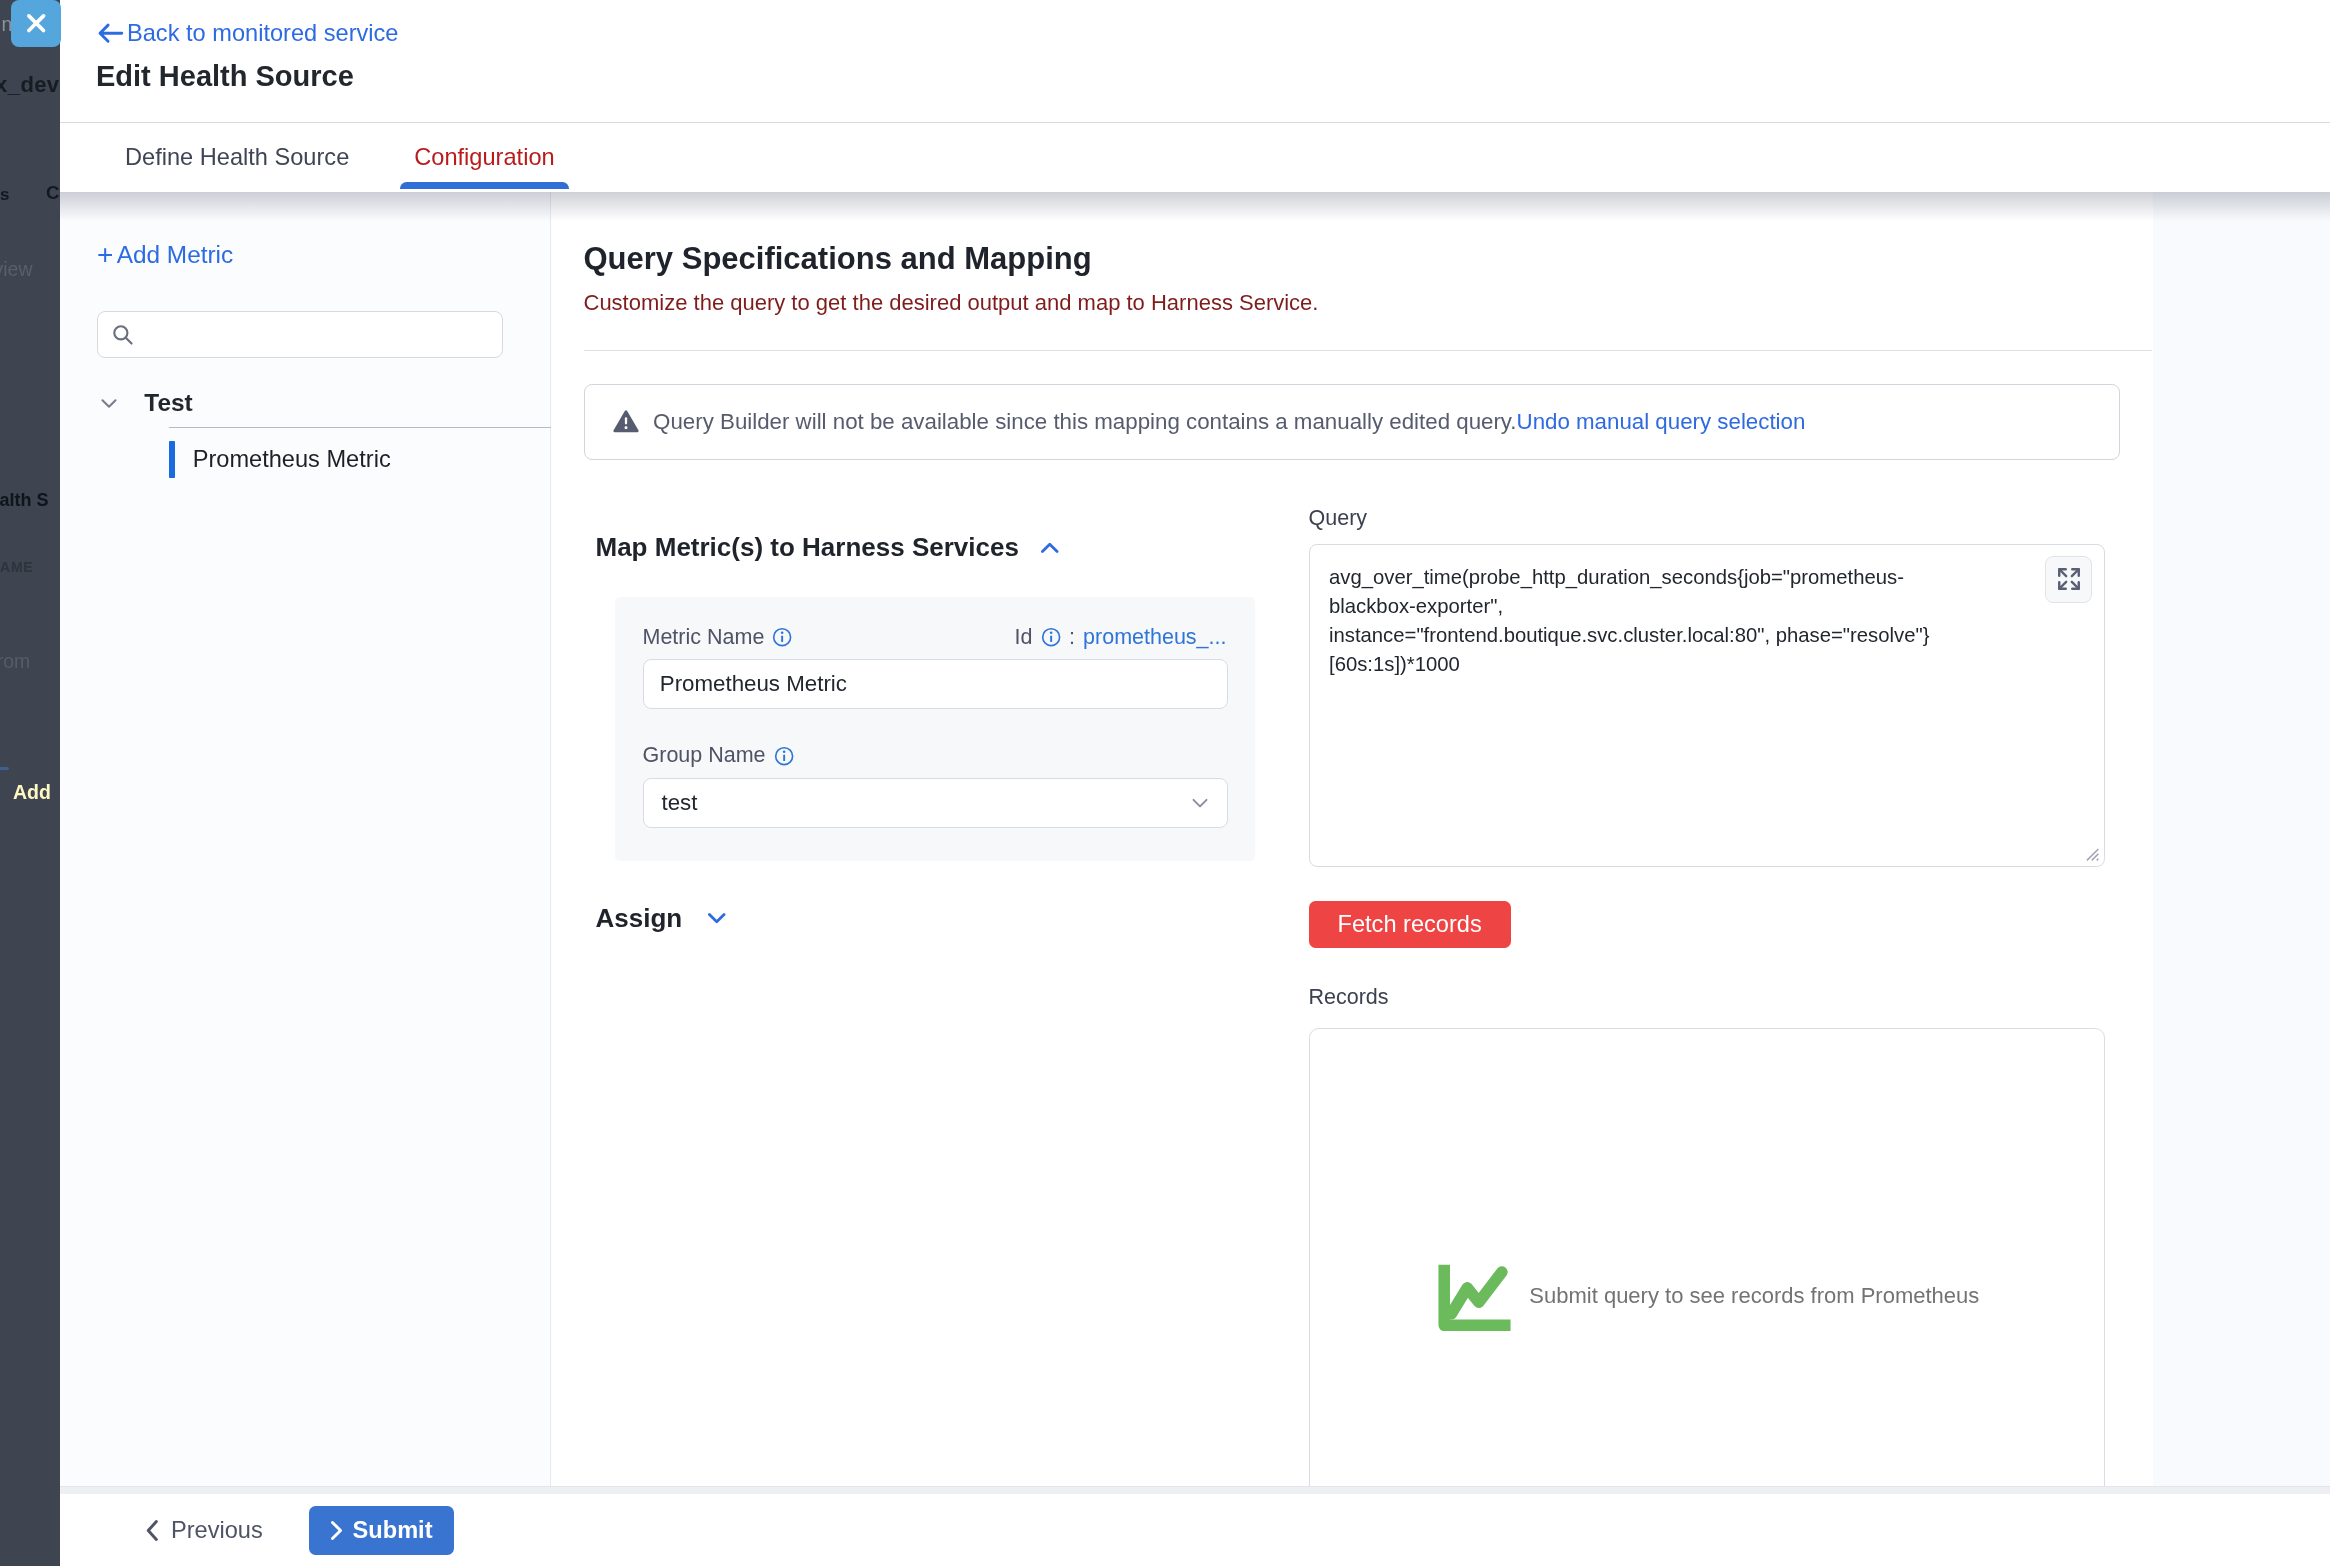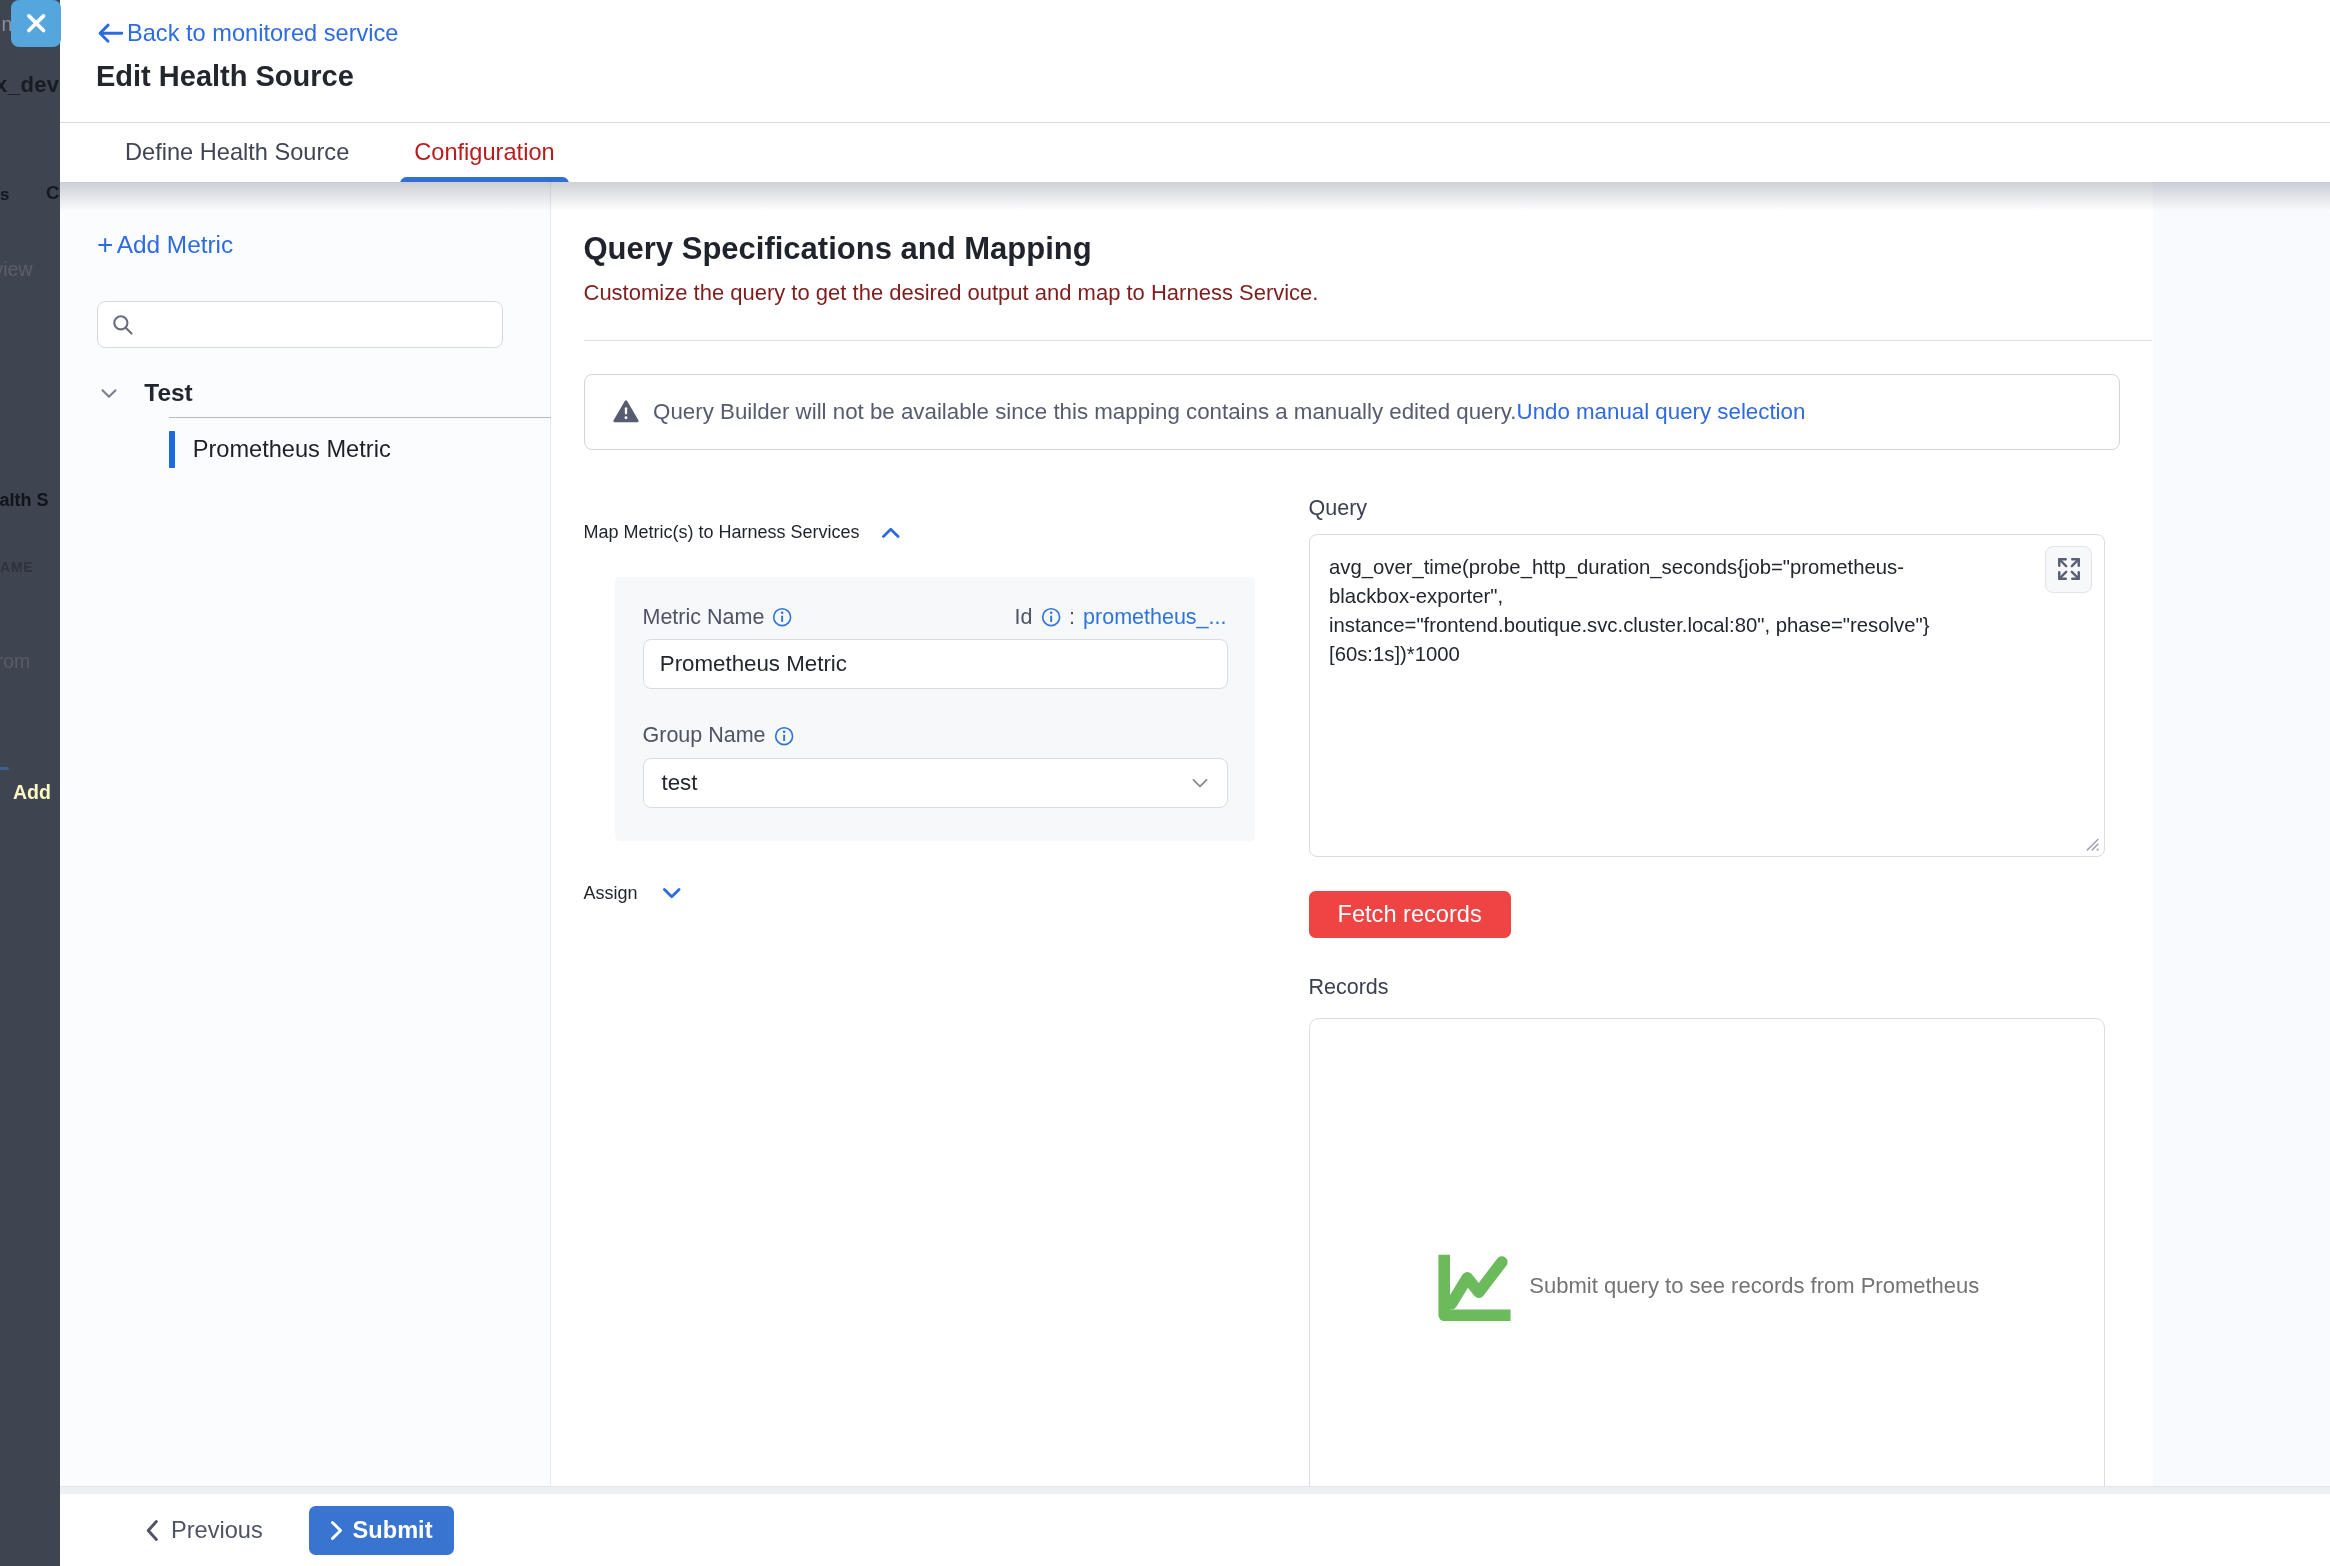--- a/index.html
+++ b/index.html
@@ -25,21 +25,21 @@
     border-radius:8.1px; display:flex; align-items:center; justify-content:center; cursor:pointer; z-index:9; }
 
   
   .modal { position:absolute; left:60px; top:0; width:2270px; height:1567px; background:#ffffff;
     display:flex; flex-direction:column; }
 
   .modal-header { padding:19.5px 0 0 36px; height:122px; }
   .back-link { display:inline-flex; align-items:center; gap:2px; color:#2d6be3; font-size:23.6px; cursor:pointer; text-decoration:none; }
   .page-title { margin-top:11.4px; font-size:29px; font-weight:700; color:#22272e; }
 
-  .tabbar { height:60px; border-top:1.6px solid #d8dade; display:flex; align-items:center; padding-left:52px; gap:39px; }
+  .tabbar { height:70px; border-top:1.6px solid #d8dade; display:flex; align-items:center; padding-left:52px; gap:39px; }
   .tab { position:relative; font-size:23.6px; color:#3f4554; height:62px; display:flex; align-items:center; padding:0 13px; cursor:pointer; }
   .tab.active { font-weight:400; color:#b91c1c; }
   .tab.active::after { content:""; position:absolute; left:-1.6px; right:-1.6px; bottom:0; height:6.5px;
     background:#316fd6; border-radius:6.5px 6.5px 0 0; }
 
   .content-row { flex:1; min-height:0; display:flex; background:#f8fafd; position:relative; overflow:hidden; }
   .content-row::before { content:""; position:absolute; left:0; top:0; right:0; height:29px; z-index:4; pointer-events:none;
     background:linear-gradient(rgba(70,75,99,.26), rgba(70,75,99,0)); }
 
   
@@ -63,21 +63,21 @@
   .main-divider { margin-top:34px; width:1568px; border-top:1.6px solid #dfe1e8; }
 
   .banner { margin-top:32.5px; width:1536px; min-height:76px; border:1.6px solid #d2d5dd; border-radius:8.1px;
     display:flex; align-items:center; padding:11.4px 28px; }
   .banner .b-text { font-size:22.3px; color:#565b6e; margin-left:14.6px; }
   .banner .b-link { font-size:22.3px; color:#2e6ae0; cursor:pointer; text-decoration:none; }
 
   .cols { margin-top:46px; display:flex; }
   .map-col { width:671px; padding-top:26px; }
   .sec-head { display:flex; align-items:center; gap:21px; }
-  .sec-title { font-size:18px; font-weight:400; color:#1f232b; }
+  .sec-title { font-size:26px; font-weight:700; color:#1f232b;margin-left:12px; }
   .map-card { margin:34px 0 0 31px; width:640px; background:#f6f8fa; border-radius:4.9px; padding:28px 28px 32.5px 28px; }
   .label-row { display:flex; align-items:center; justify-content:space-between; }
   .fld-label { display:inline-flex; align-items:center; gap:8.1px; font-size:21.5px; color:#4e5366; }
   .id-wrap { display:inline-flex; align-items:center; gap:8.1px; font-size:21.5px; color:#4e5366; }
   .id-link { color:#2e74d9; cursor:pointer; text-decoration:none; }
   .text-input { margin-top:9.8px; width:585px; height:50px; border:1.6px solid #d9dbe2; border-radius:8.1px; background:#fff;
     font-size:22.3px; color:#22262e; padding:0 16.3px; font-family:"Liberation Sans", sans-serif; outline:none; display:block; }
   .grp-label { margin-top:34px; }
   .select { margin-top:9.8px; width:585px; height:50px; border:1.6px solid #d9dbe2; border-radius:8.1px; background:#fff;
     display:flex; align-items:center; justify-content:space-between; padding:0 18px; cursor:pointer; }

